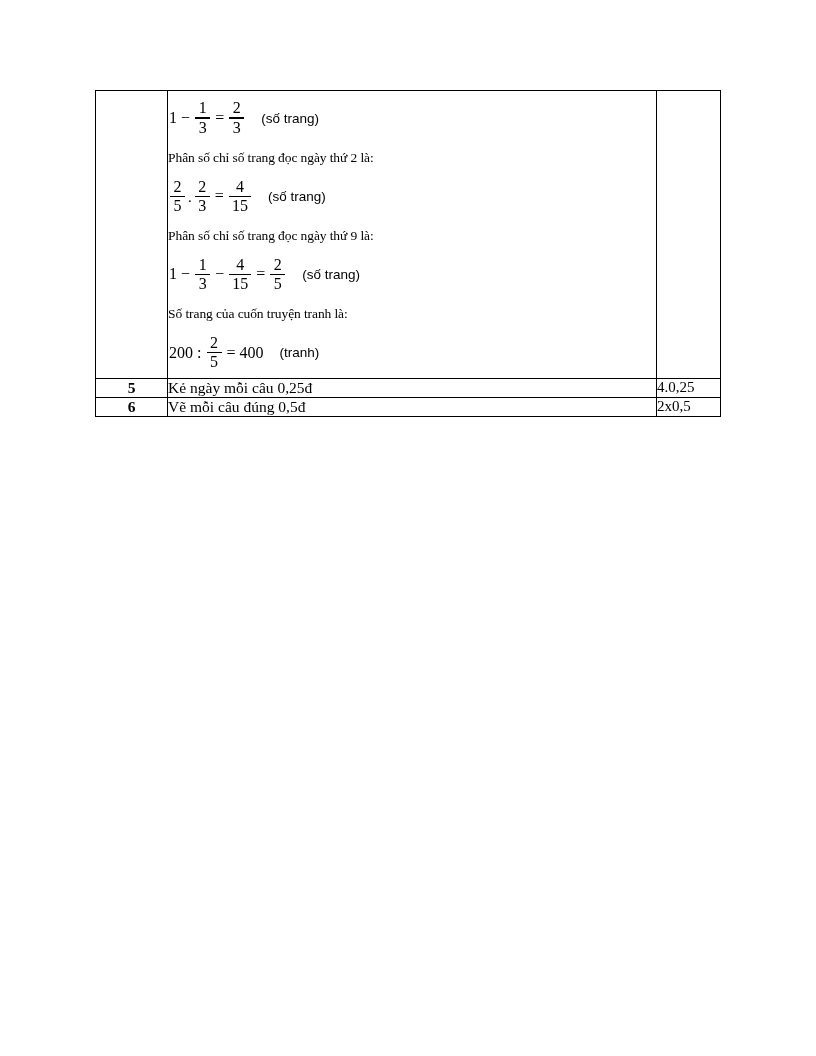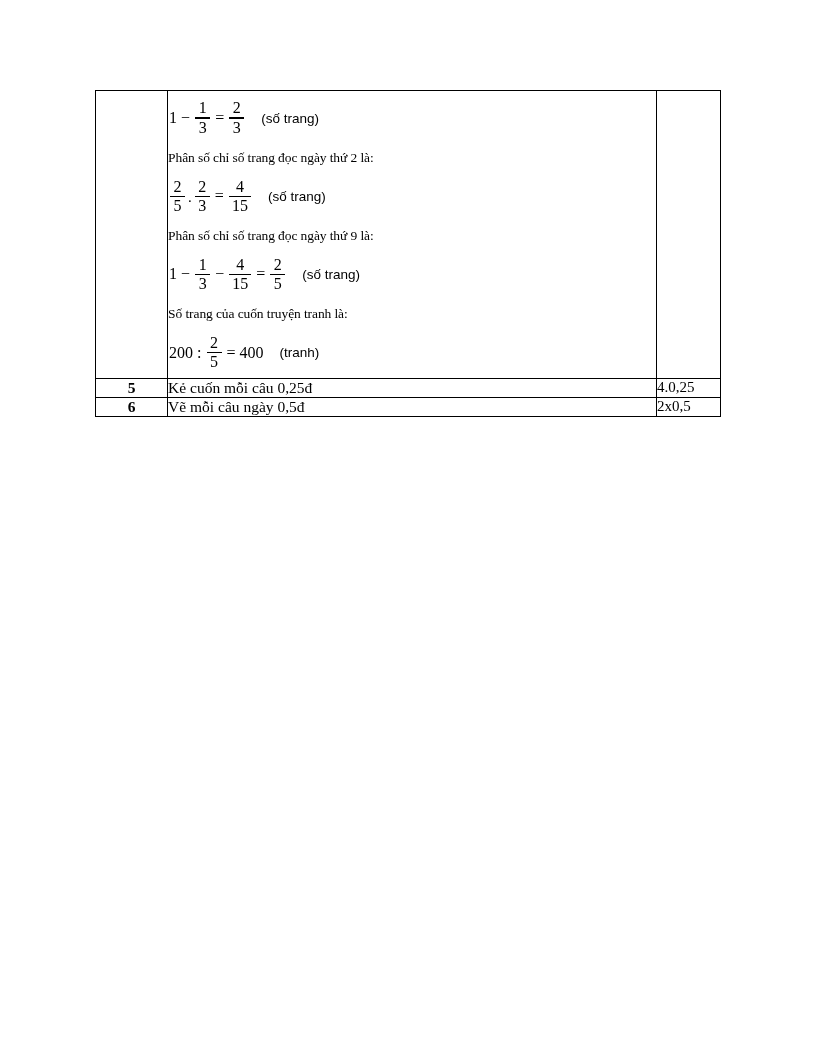--- a/index.html
+++ b/index.html
@@ -241,26 +241,26 @@
             <span class="tok">400</span>
             <span class="unit">(tranh)</span>
           </div>
 
         </td>
         <td class="cell-score"></td>
       </tr>
 
       <tr>
         <td class="cell-no">5</td>
-        <td class="cell-body-short">Kẻ cuốn mỗi câu 0,25đ</td>
+        <td class="cell-body-short">Kẻ ngày mỗi câu 0,25đ</td>
         <td class="cell-score">4.0,25</td>
       </tr>
 
       <tr>
         <td class="cell-no">6</td>
-        <td class="cell-body-short">Vẽ mỗi câu ngày 0,5đ</td>
+        <td class="cell-body-short">Vẽ mỗi câu đúng 0,5đ</td>
         <td class="cell-score">2x0,5</td>
       </tr>
 
     </tbody>
   </table>
 
 </div>
 
 </body></html>

